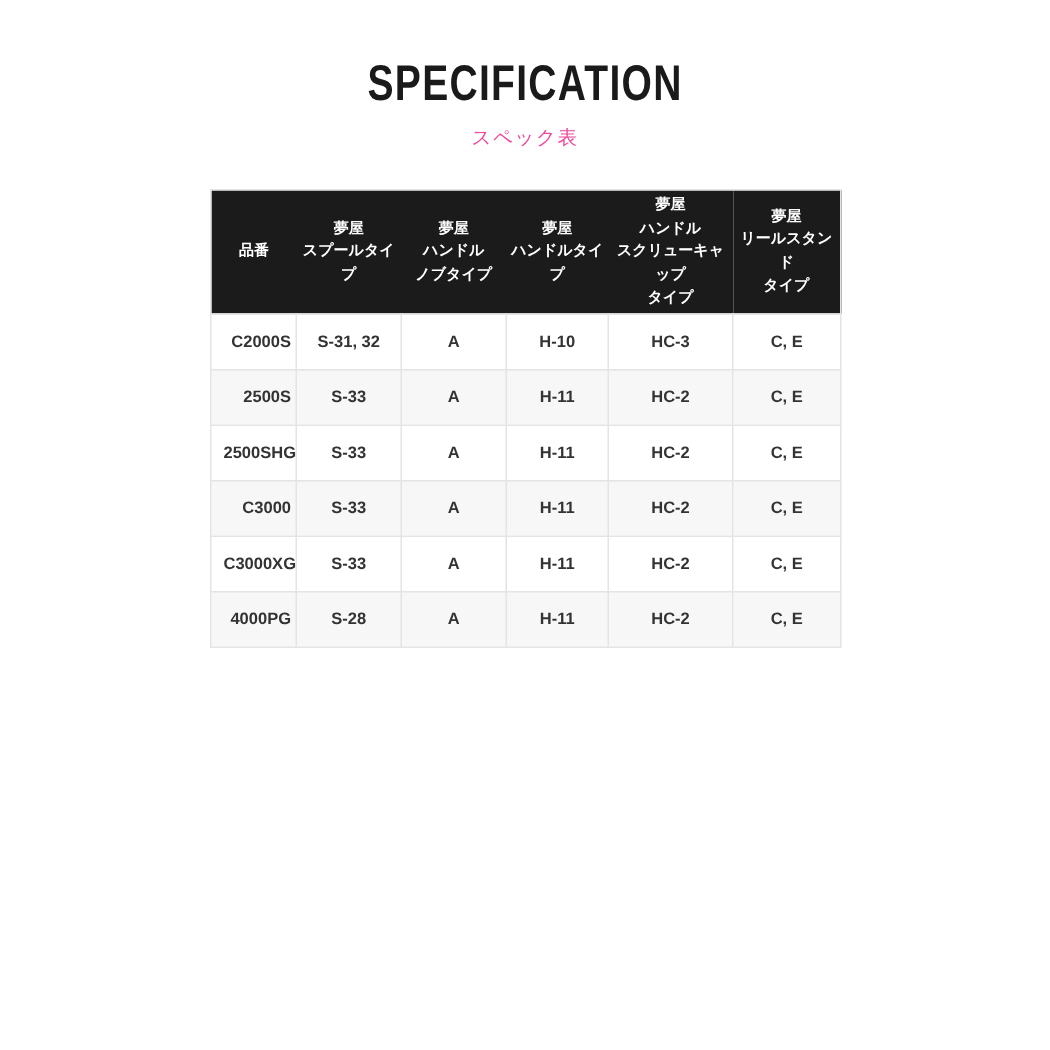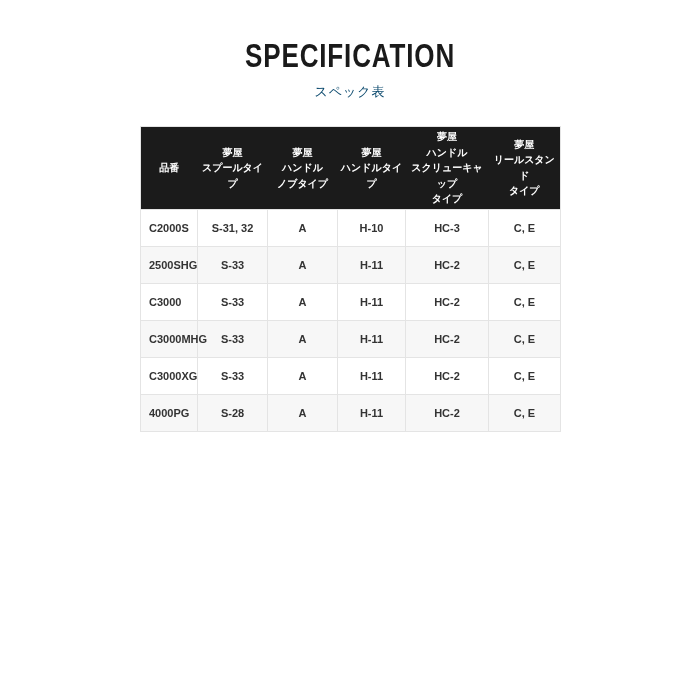--- a/index.html
+++ b/index.html
@@ -23,21 +23,21 @@
   }
   .title-inner{
     display:inline-block;
     font-size:31px;font-weight:bold;color:var(--title-text);
     letter-spacing:1px;line-height:1.0;
     transform:scale(0.84,1.08);transform-origin:center center;
     white-space:nowrap;
   }
   .subtitle{
     margin-top:9px;text-align:center;
-    font-size:13px;color:#0c4a6e;letter-spacing:1px;
+    font-size:13px;color:#ec4899;letter-spacing:1px;
   }
   .table-wrap{
     width:420px;margin:25px auto 0 auto;
   }
   table.spec-table{
     width:420px;border-collapse:collapse;table-layout:fixed;
     border:1px solid var(--border);
   }
   col.col-1{width:57px;}
   col.col-2{width:70px;}
@@ -52,21 +52,21 @@
     padding:2px 1px;border:0;
   }
   tbody td{
     font-size:11px;font-weight:bold;color:var(--cell-text);
     height:37px;text-align:center;vertical-align:middle;
     border:1px solid var(--border);
     padding:0 3px;background:#ffffff;
     white-space:nowrap;
   }
   tbody td:first-child{
-    text-align:left;padding-left:8px;
+    text-align:right;padding-left:8px;
   }
   tbody tr:nth-child(even) td{
     background:var(--row-alt-bg);
   }
 </style>
 </head>
 <body>
 
 <div class="page">
   <h1 class="title"><span class="title-inner">SPECIFICATION</span></h1>
@@ -96,37 +96,37 @@
       <tbody id="table-body">
           <tr>
             <td>C2000S</td>
             <td>S-31, 32</td>
             <td>A</td>
             <td>H-10</td>
             <td>HC-3</td>
             <td>C, E</td>
           </tr>
           <tr>
+            <td>2500S</td>
+            <td>S-33</td>
+            <td>A</td>
+            <td>H-11</td>
+            <td>HC-2</td>
+            <td>C, E</td>
+          </tr>
+          <tr>
             <td>2500SHG</td>
             <td>S-33</td>
             <td>A</td>
             <td>H-11</td>
             <td>HC-2</td>
             <td>C, E</td>
           </tr>
           <tr>
             <td>C3000</td>
-            <td>S-33</td>
-            <td>A</td>
-            <td>H-11</td>
-            <td>HC-2</td>
-            <td>C, E</td>
-          </tr>
-          <tr>
-            <td>C3000MHG</td>
             <td>S-33</td>
             <td>A</td>
             <td>H-11</td>
             <td>HC-2</td>
             <td>C, E</td>
           </tr>
           <tr>
             <td>C3000XG</td>
             <td>S-33</td>
             <td>A</td>

